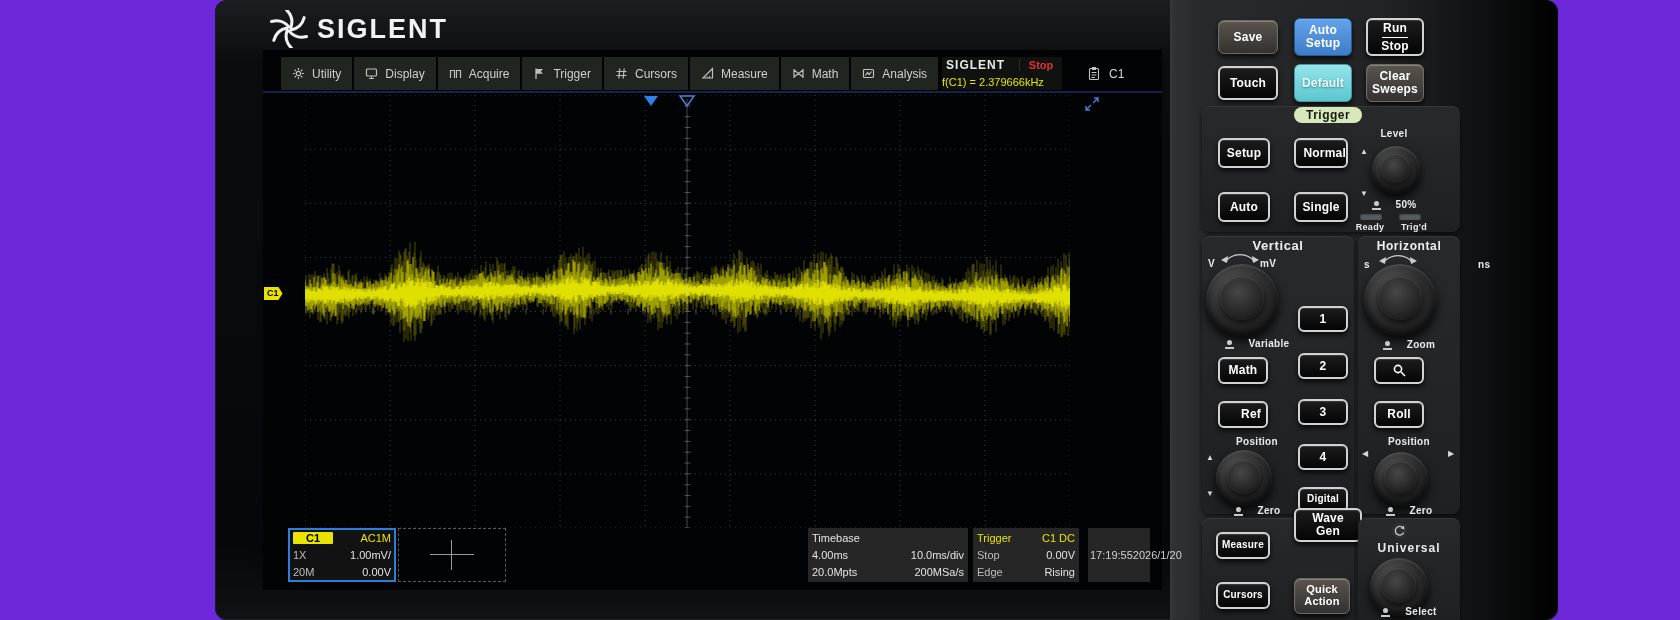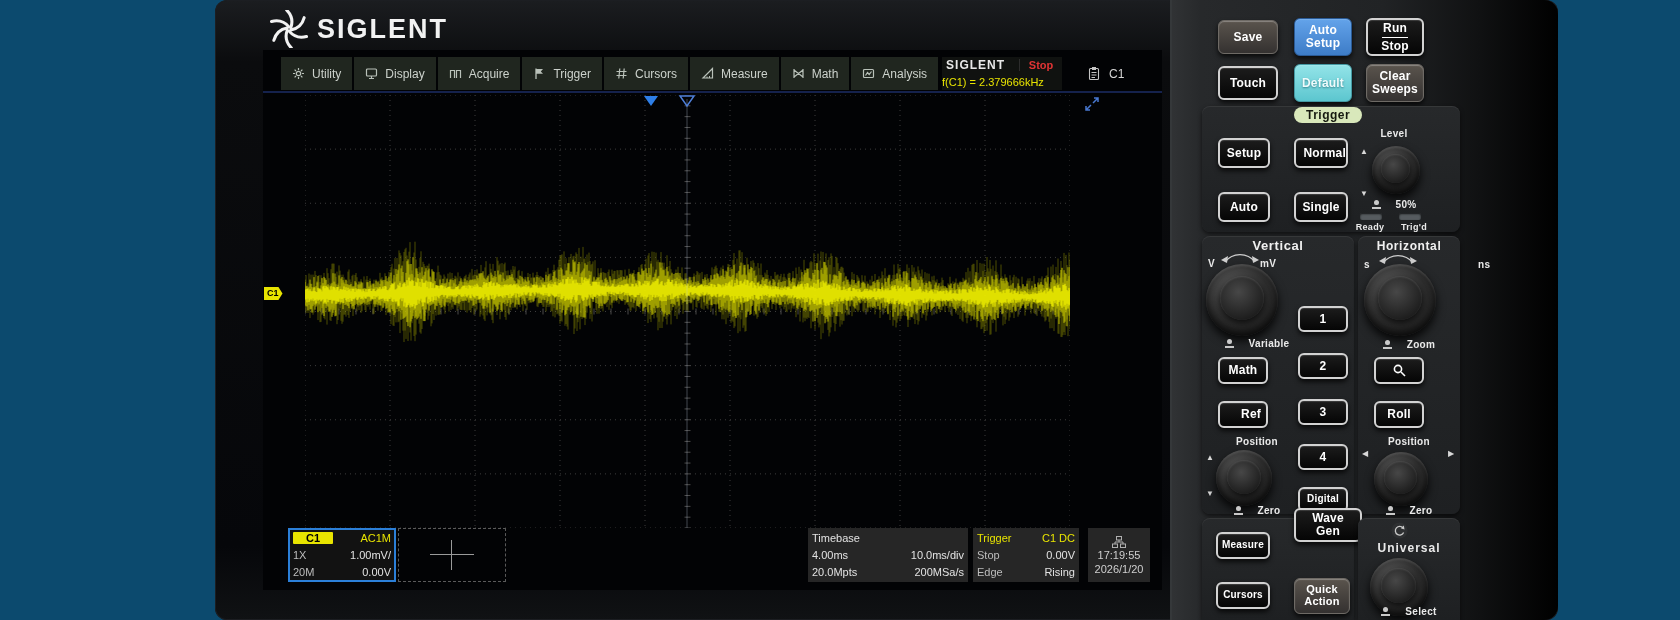--- a/index.html
+++ b/index.html
@@ -1,16 +1,16 @@
 <!DOCTYPE html>
 <html><head>
 <meta charset="utf-8">
 <style>
   html,body{margin:0;padding:0;background:#000;}
-  .stage{position:relative;width:1680px;height:620px;background:#0c4a6e;overflow:hidden;
+  .stage{position:relative;width:1680px;height:620px;background:#6d28d9;overflow:hidden;
          font-family:"Liberation Sans",sans-serif;-webkit-font-smoothing:antialiased;}
   
   .scope-body{position:absolute;left:215px;top:0;width:1343px;height:620px;border-radius:12px;
               background:linear-gradient(180deg,#1b1d20 0%,#0b0c0e 10%,#06070a 88%,#101214 100%);
               box-shadow:inset 0 0 0 1px #1c1e22;}
   .panel{position:absolute;left:1170px;top:0;width:388px;height:620px;border-radius:0 14px 14px 0;
          background:linear-gradient(90deg,#313335 0%,#27292b 8%,#212325 55%,#101112 80%,#000 100%);}
   .panel-seam{position:absolute;left:1170px;top:0;width:2px;height:620px;background:#3a3d40;opacity:.5;}
   
   .lcd{position:absolute;left:263px;top:50px;width:899px;height:540px;background:#020305;}
@@ -44,21 +44,21 @@
         display:grid;grid-template-rows:1fr 1fr 1fr;padding:1px 4px;}
   .srow{display:flex;justify-content:space-between;align-items:center;white-space:nowrap;}
   .ch-box{left:288px;width:108px;background:#121212;border:2px solid #2b7fd8;padding:0 3px;}
   .chip{background:#e8e400;color:#000;font-weight:bold;width:40px;text-align:center;border-radius:1px;}
   .yel{color:#e8e400;}
   .dim{color:#bdbdbd;}
   .empty-box{left:398px;width:108px;border:1px dashed #5a5a5a;align-items:center;justify-items:center;}
   .tb-box{left:808px;width:160px;background:#262626;}
   .tr-box{left:973px;width:106px;background:#262626;}
   .dt-box{left:1088px;width:62px;background:#262626;color:#cfcfcf;text-align:center;
-          display:flex;flex-direction:column;justify-content:space-evenly;align-items:center;padding:6px 2px;}
+          display:flex;justify-content:space-evenly;align-items:center;padding:6px 2px;}
   .cross{position:relative;width:44px;height:30px;grid-row:1/4;}
   .cross::before{content:"";position:absolute;left:0;top:14px;width:44px;height:1px;background:#9a9a9a;}
   .cross::after{content:"";position:absolute;left:21px;top:0;width:1px;height:30px;background:#9a9a9a;}
   
   .sect{position:absolute;background:linear-gradient(180deg,#27292b,#1e2022);border-radius:8px;
         box-shadow:inset 0 1px 0 rgba(255,255,255,.07),0 2px 4px rgba(0,0,0,.6);}
   .sect-title{position:absolute;color:#f0f0f0;font-size:13px;font-weight:bold;text-align:center;letter-spacing:.6px;}
   .btn{position:absolute;display:flex;flex-direction:column;align-items:center;justify-content:center;
        background:linear-gradient(180deg,#1c1c1c,#050505);border:2px solid #d2d2d2;border-radius:6px;
        color:#fff;font-weight:bold;font-size:12px;line-height:1.05;text-align:center;letter-spacing:.2px;
@@ -74,21 +74,21 @@
         box-shadow:0 5px 10px rgba(0,0,0,.85),inset 0 2px 2px rgba(255,255,255,.12),inset 0 -4px 7px rgba(0,0,0,.65);cursor:pointer;}
   .knob::after{content:"";position:absolute;left:19%;top:17%;width:61%;height:61%;border-radius:50%;
         background:radial-gradient(circle at 42% 36%,#474747,#1b1b1b 78%);
         box-shadow:0 3px 6px rgba(0,0,0,.7),inset 0 1px 2px rgba(255,255,255,.14);}
   .pill{position:absolute;background:#d9e8bb;color:#15180f;font-size:12px;font-weight:bold;
         padding:1px 12px;border-radius:9px;letter-spacing:.5px;}
   .plab{position:absolute;color:#eaeaea;font-size:10px;font-weight:bold;letter-spacing:.3px;white-space:nowrap;}
   .tri{position:absolute;color:#d8d8d8;font-size:8px;line-height:8px;}
   .led{position:absolute;width:22px;height:7px;border-radius:2px;background:#565b5f;
        box-shadow:inset 0 1px 2px rgba(0,0,0,.8);}
-  .prow{position:absolute;display:flex;align-items:flex-start;justify-content:center;gap:15px;}
+  .prow{position:absolute;display:flex;align-items:center;justify-content:center;gap:15px;}
   .push{display:inline-block;width:9px;height:10px;position:relative;}
   .push::before{content:"";position:absolute;left:2px;top:1px;width:5px;height:5px;background:#c9c9c9;
                 border-radius:50% 50% 2px 2px;}
   .push::after{content:"";position:absolute;left:0;bottom:0;width:9px;height:2px;background:#c9c9c9;}
   .arc{position:absolute;}
 </style>
 </head>
 <body>
 
 <div class="stage">

